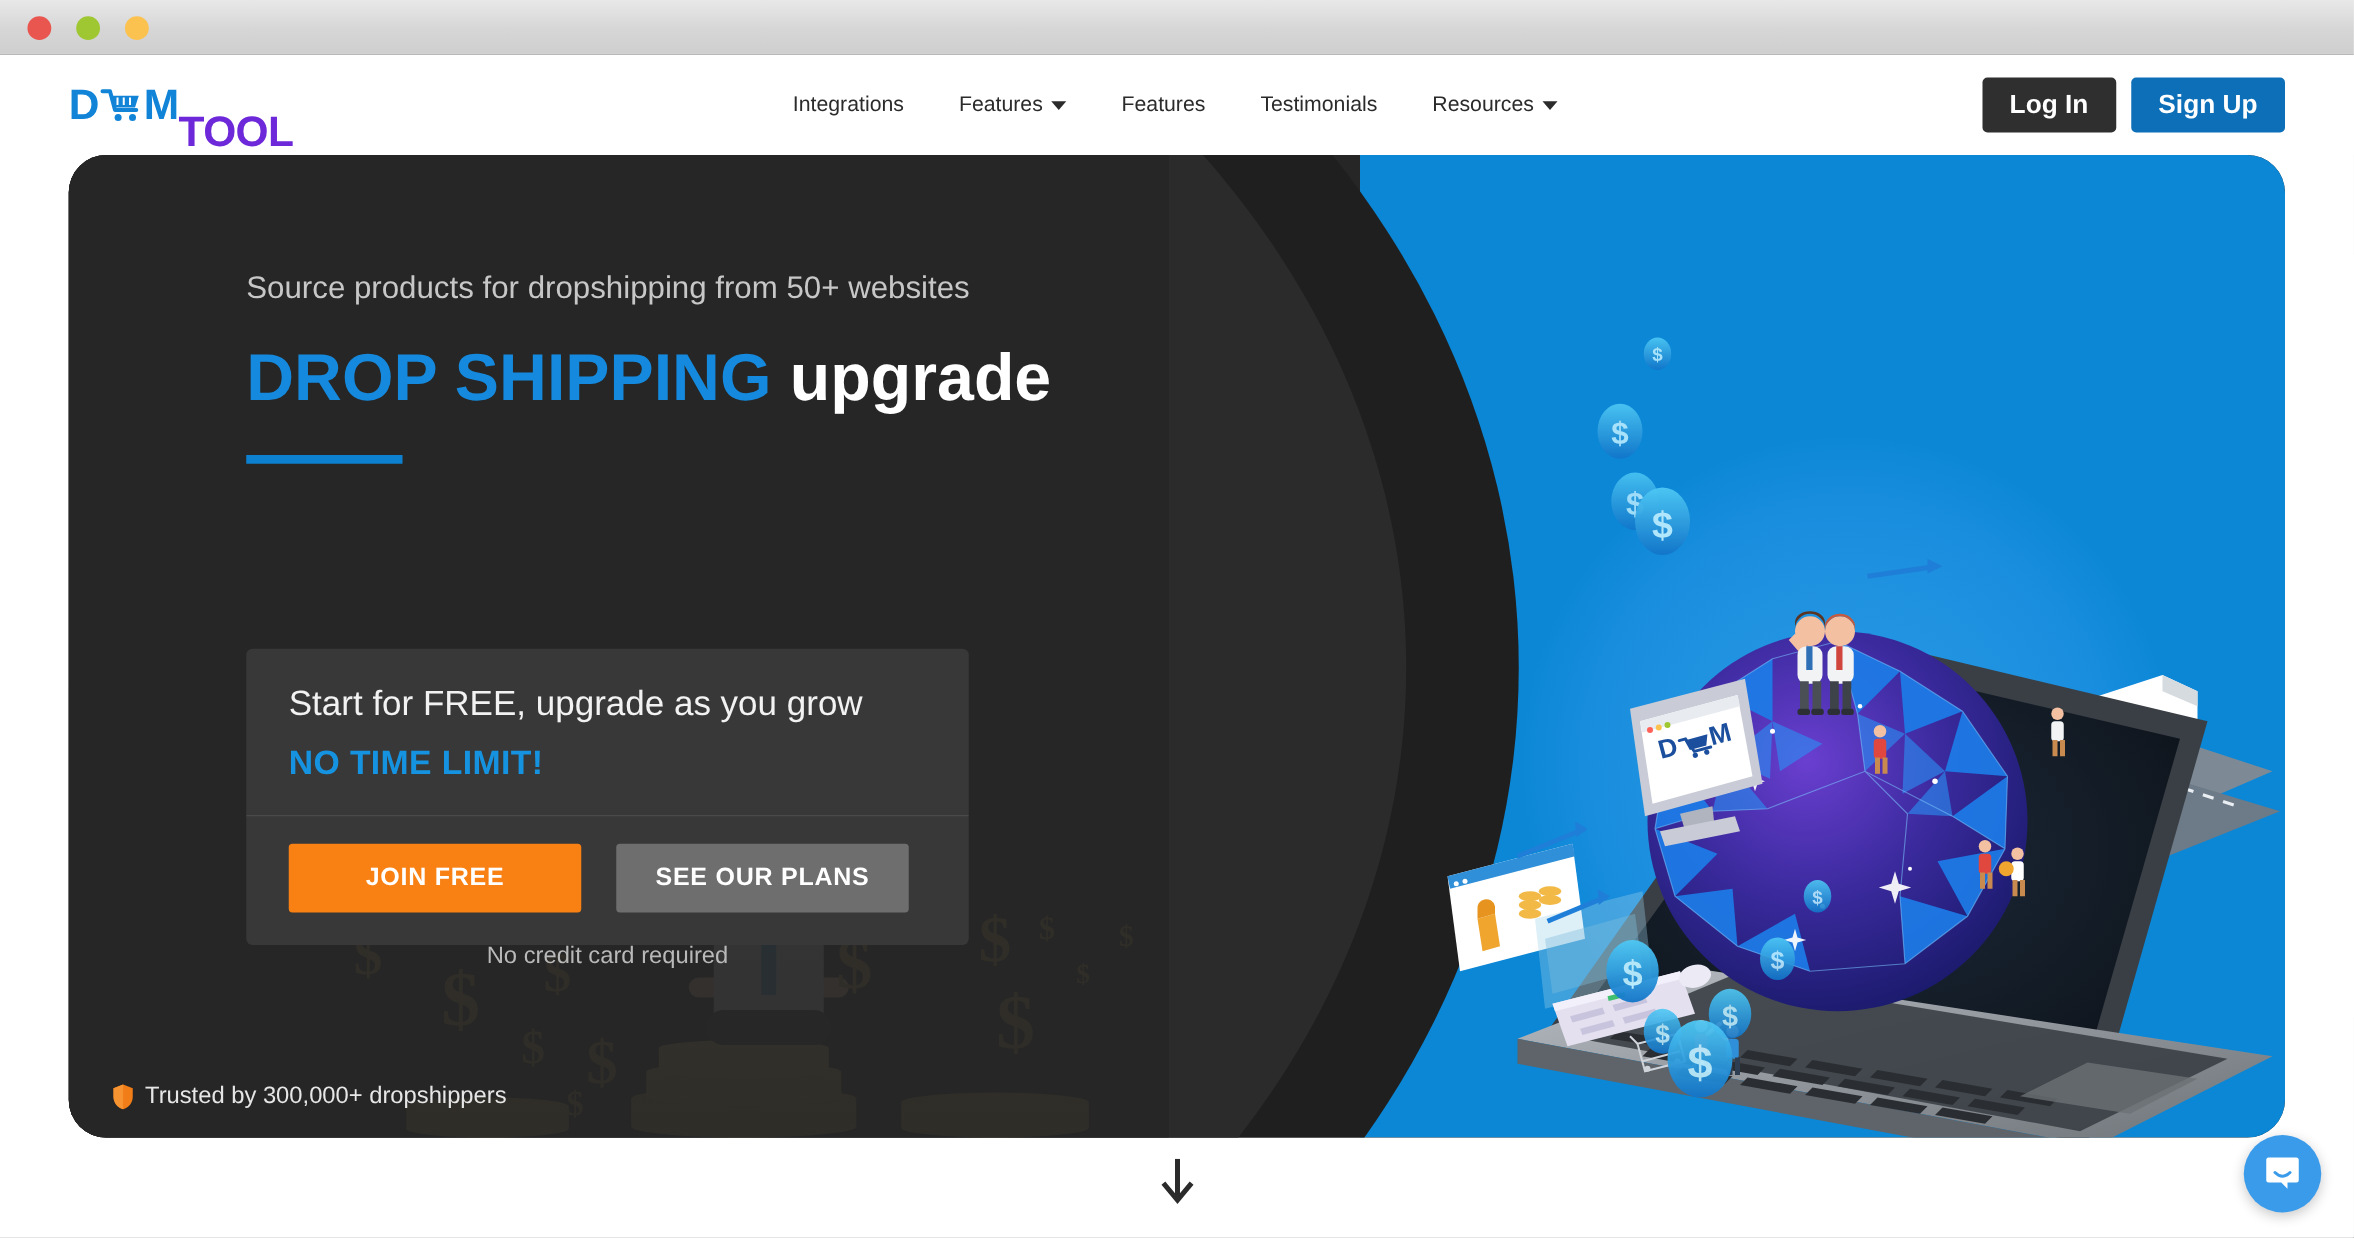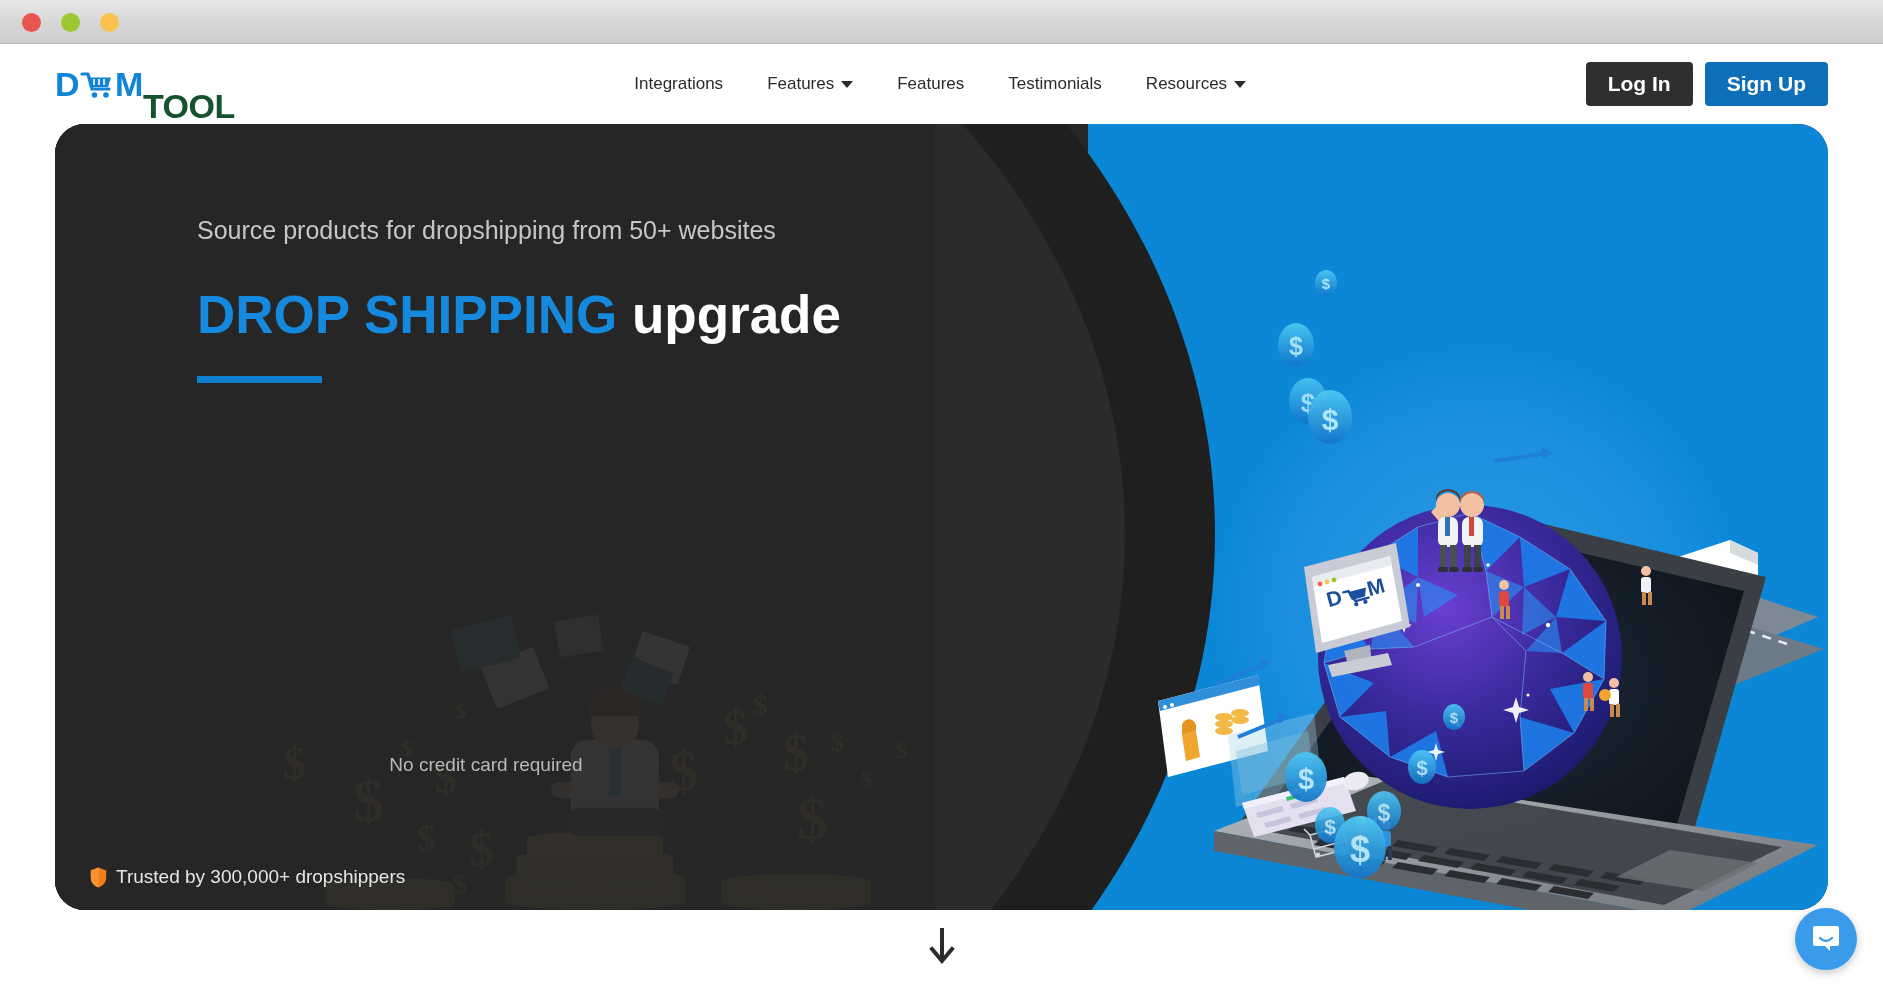--- a/index.html
+++ b/index.html
@@ -55,21 +55,21 @@
     font-weight: bold;
     letter-spacing: -0.5px;
     display: flex;
     align-items: center;
     white-space: nowrap;
     user-select: none;
   }
   .logo .lg-d { color: #1184d8; }
   .logo .lg-cart { display: inline-block; width: 34px; height: 30px; position: relative; margin: 0 1px; }
   .logo .lg-m { color: #1184d8; }
-  .logo .lg-tool { color: #14532d; margin-top: 44px; }
+  .logo .lg-tool { color: #6d28d9; margin-top: 44px; }
 
   .nav-links {
     flex: 1;
     display: flex;
     justify-content: center;
     align-items: center;
     gap: 44px;
     margin-left: 60px;
   }
   .nav-link {
@@ -205,21 +205,21 @@
   
   .hero-content {
     position: absolute;
     left: 142px; top: 92px;
     width: 640px;
     z-index: 12;
   }
   .eyebrow {
     font-size: 25px;
     color: #c7c7c7;
-    margin-bottom: 38px;
+    margin-bottom: 26px;
     white-space: nowrap;
   }
   .headline {
     font-size: 53px;
     font-weight: bold;
     color: #ffffff;
     line-height: 1.22;
     white-space: nowrap;
   }
   .headline .hl-blue { color: #1489dd; }
@@ -451,20 +451,30 @@
     <div class="hero-content">
       <div class="eyebrow">Source products for dropshipping from 50+ websites</div>
       <div class="headline">
         <div>
           <span class="hl-blue">DROP SHIPPING</span><span> upgrade</span>
         </div>
       </div>
       <div class="accent-bar"></div>
     </div>
 
+    <div class="offer-card">
+      <div class="offer-top">
+        <div class="offer-title">Start for FREE, upgrade as you grow</div>
+        <div class="offer-sub">NO TIME LIMIT!</div>
+      </div>
+      <div class="offer-bottom">
+        <button class="btn-join">JOIN FREE</button>
+        <button class="btn-plans">SEE OUR PLANS</button>
+      </div>
+    </div>
 
     <div class="no-cc">No credit card required</div>
 
     <div class="trust-badge">
       <span class="shield">
         <svg width="17" height="21" viewBox="0 0 17 21">
           <path d="M8.5 0.6 L16.2 3.6 L16.2 10.4 C16.2 15.4 12.9 19.0 8.5 20.4 C4.1 19.0 0.8 15.4 0.8 10.4 L0.8 3.6 Z" fill="#f07d18"></path>
           <path d="M8.5 0.6 L8.5 20.4 C4.1 19.0 0.8 15.4 0.8 10.4 L0.8 3.6 Z" fill="#f79431"></path>
         </svg>
       </span>

